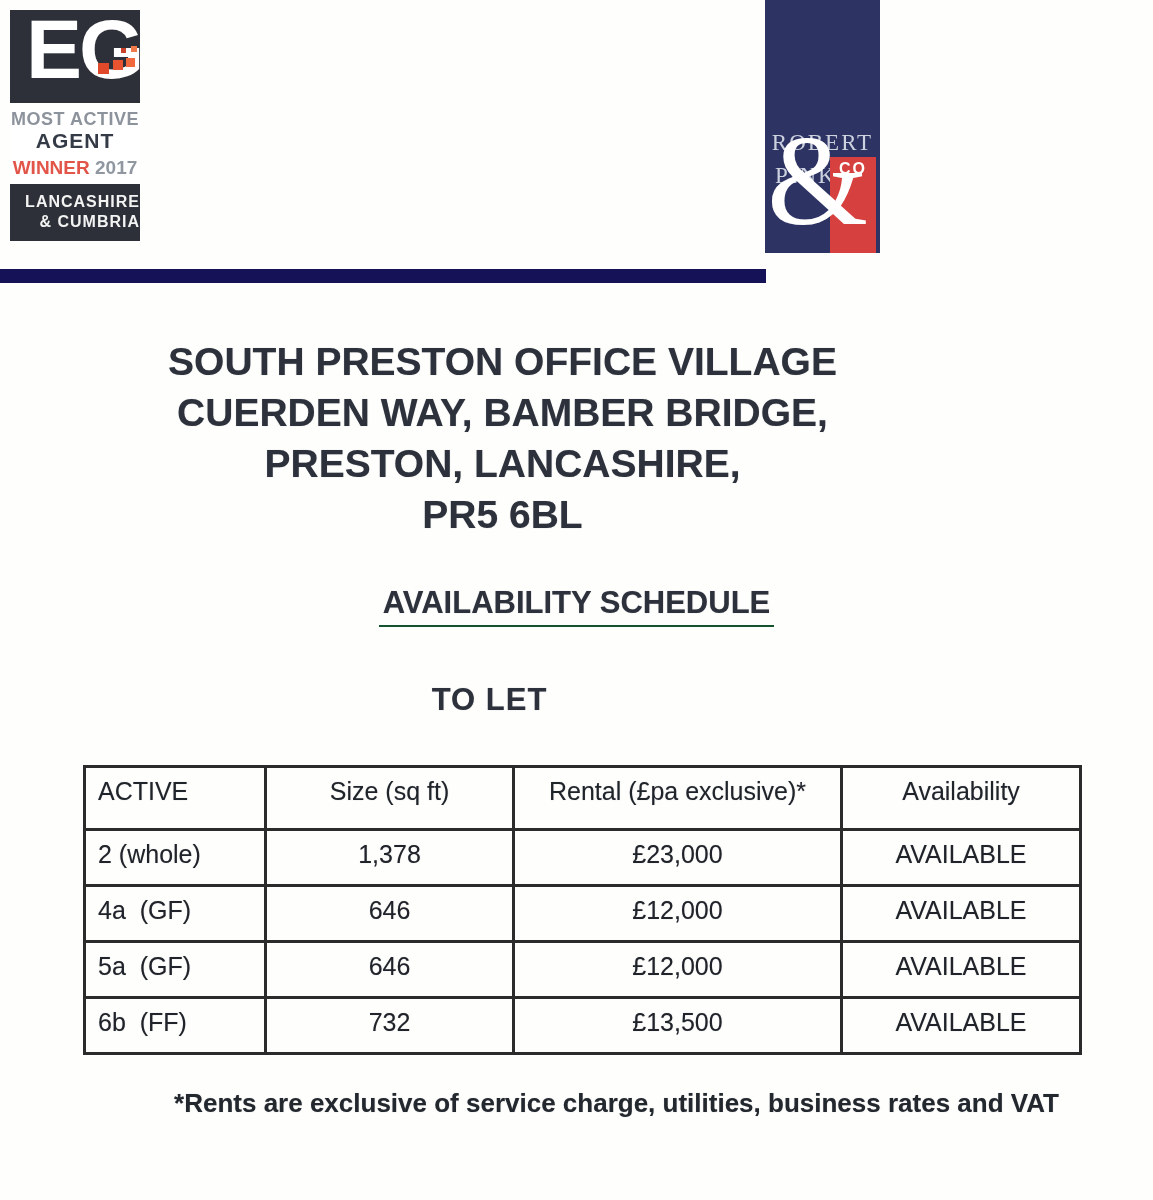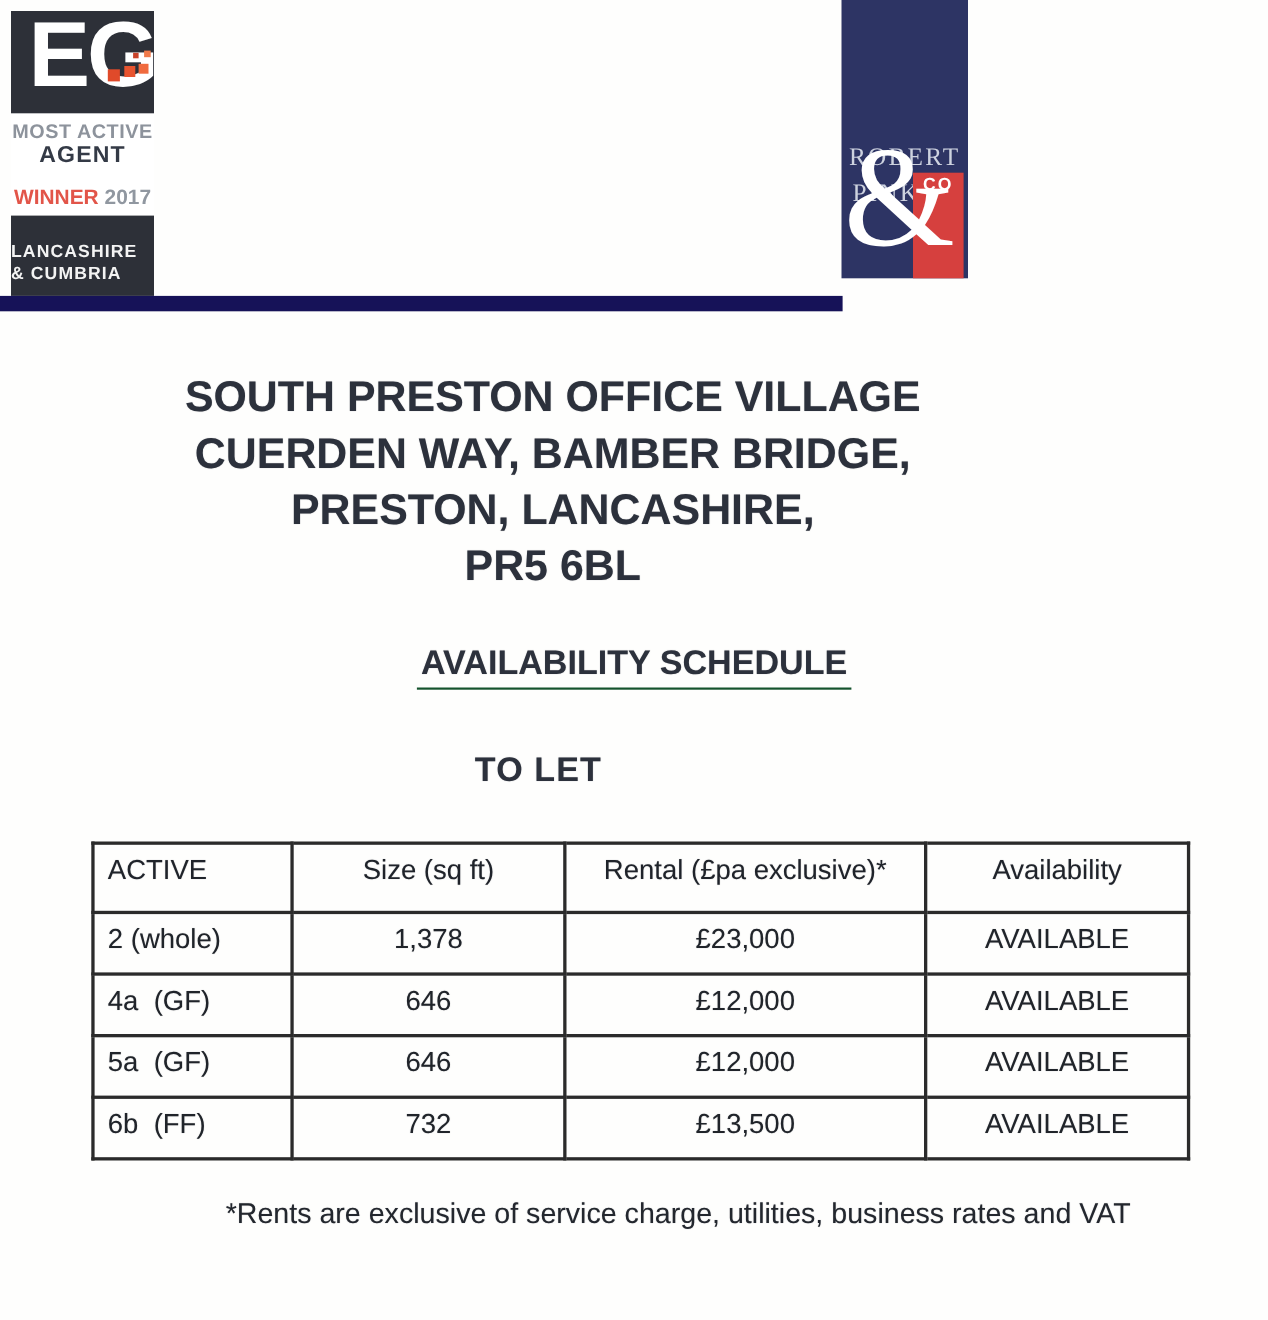--- a/index.html
+++ b/index.html
@@ -26,26 +26,26 @@
   }
   .px { position:absolute; background:#e8542f; }
   .px1 { left:88px;  top:53px; width:11px; height:11px; background:#e04a2a; }
   .px2 { left:103px; top:50px; width:10px; height:10px; }
   .px3 { left:116px; top:48px; width:9px;  height:9px;  background:#f06a3e; }
   .px4 { left:121px; top:36px; width:6px;  height:6px;  background:#f07a4a; }
   .px5 { left:111px; top:38px; width:5px;  height:5px;  background:#c9432a; }
   .eg-mid { background:#ffffff; padding:6px 0 5px 0; text-align:center; }
   .eg-mid-line1 { font-size:18px; font-weight:600; color:#8d939c; letter-spacing:0.5px; }
   .eg-mid-line2 { font-size:21px; font-weight:800; color:#343a46; letter-spacing:1px; margin-top:-1px; }
-  .eg-mid-line3 { font-size:19px; font-weight:800; margin-top:16px; }
+  .eg-mid-line3 { font-size:19px; font-weight:800; margin-top:4px; }
   .eg-winner { color:#e25549; }
   .eg-year { color:#9097a0; font-weight:700; }
   .eg-bottom {
-    background:#2d3038; color:#f3f3f3; text-align:left;
-    padding:24px 0 9px 0; font-size:16px; font-weight:bold;
+    background:#2d3038; color:#f3f3f3; text-align:right;
+    padding:8px 0 9px 0; font-size:16px; font-weight:bold;
     line-height:20px; letter-spacing:1px;
   }
 
   
   .pinkus {
     position:absolute; left:765px; top:0; width:115px; height:253px;
     background:#2d3464;
   }
   .pk-name {
     position:absolute; top:78px; left:0; width:100%;
@@ -109,21 +109,21 @@
   }
   table.avail tr.hdr { height:63px; }
   table.avail tr.row { height:56px; }
   table.avail th { font-size:25px; color:#1f232a; }
   .cell-left  { text-align:left; padding-left:12px; white-space:pre-wrap; }
   .cell-mid   { text-align:center; }
 
   
   .footnote {
     position:absolute; top:1088px; left:80px; width:1073px;
-    text-align:center; font-size:26px; font-weight:400; color:#23272e;
+    text-align:center; font-size:26px; font-weight:700; color:#23272e;
   }
 </style>
 </head>
 <body>
 
 <div class="page">
 
   <div class="eg-badge">
     <div class="eg-top">
       <span class="eg-letters">EG</span>

